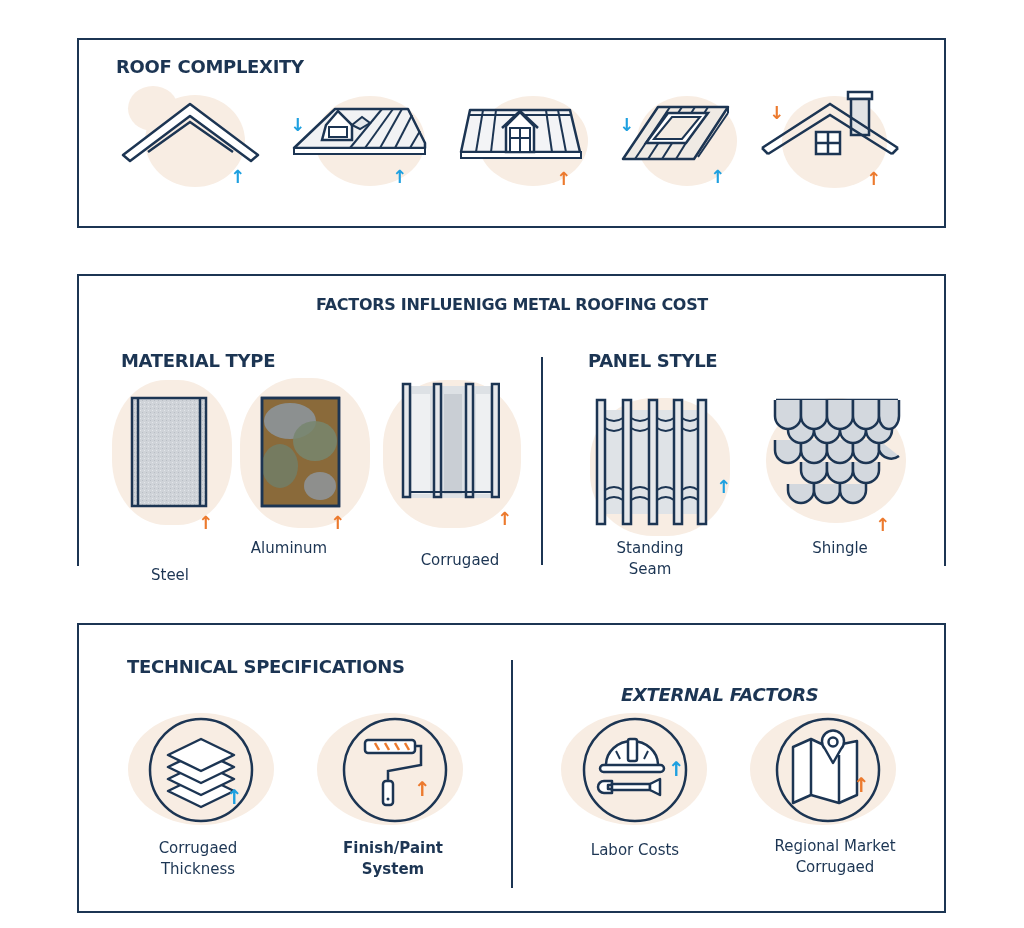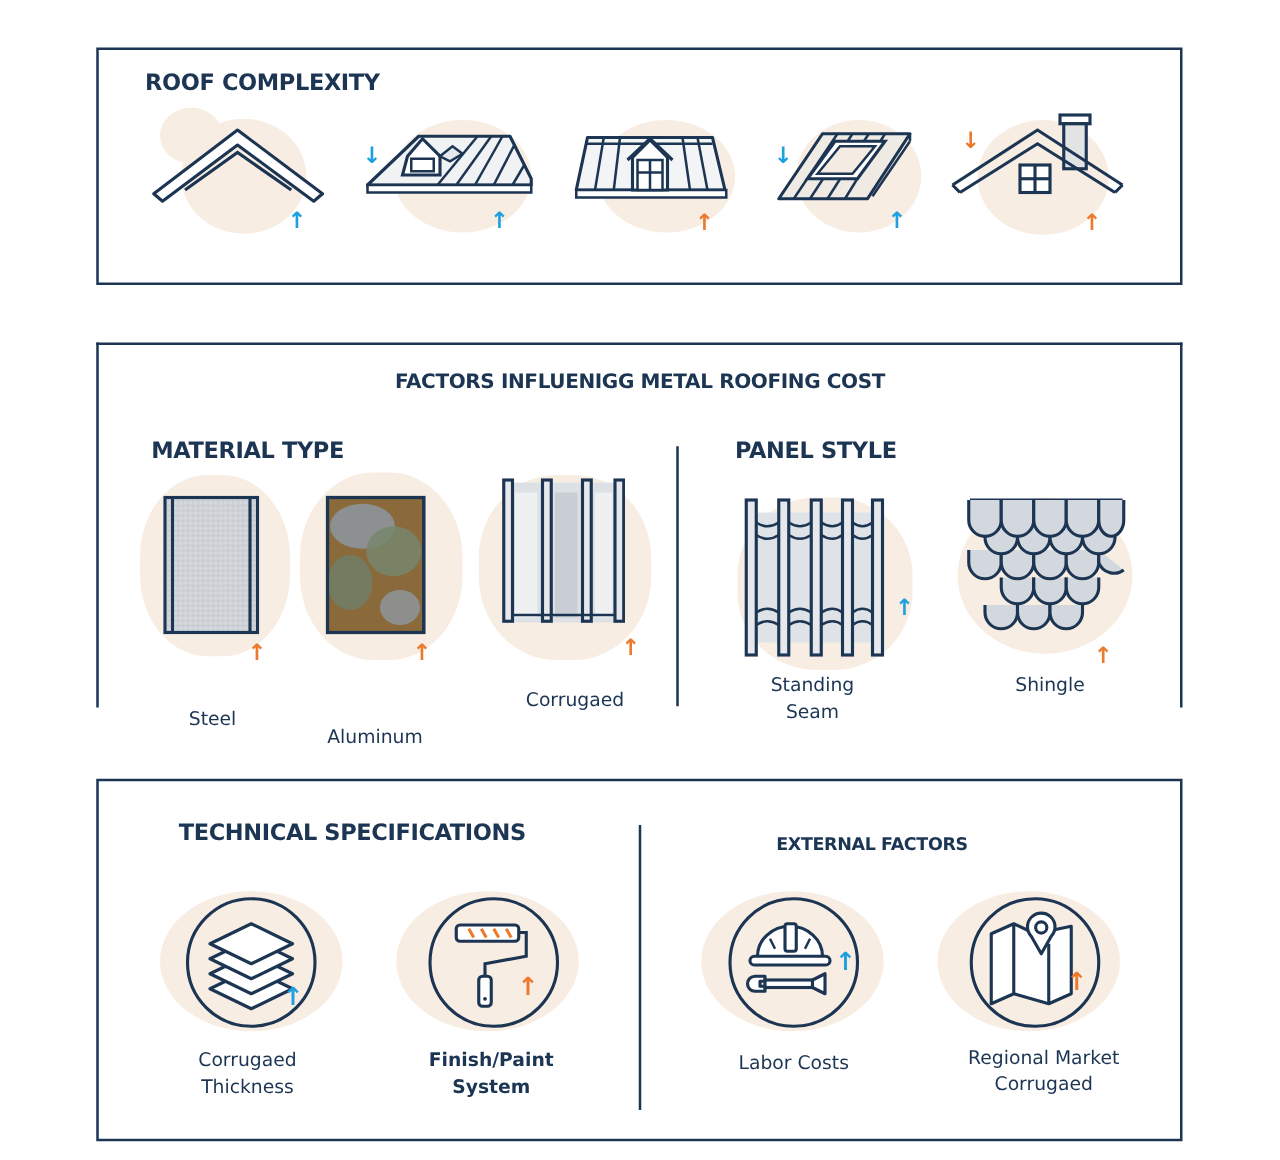--- a/index.html
+++ b/index.html
@@ -118,21 +118,21 @@
 <div class="blob" style="left:240px;top:378px;width:130px;height:150px;border-radius:45%;"></div>
 <svg class="icon" style="left:260px;top:396px;" width="82" height="114" viewBox="0 0 82 114">
   <rect x="2" y="2" width="77" height="108" fill="#8a6a3a" stroke="#1c3553" stroke-width="2.5"></rect>
   <ellipse cx="30" cy="25" rx="26" ry="18" fill="#8c96a0" opacity="0.85"></ellipse>
   <ellipse cx="55" cy="45" rx="22" ry="20" fill="#77866e" opacity="0.85"></ellipse>
   <ellipse cx="20" cy="70" rx="18" ry="22" fill="#6f7f6a" opacity="0.8"></ellipse>
   <ellipse cx="60" cy="90" rx="16" ry="14" fill="#8e98a2" opacity="0.8"></ellipse>
   <rect x="2" y="2" width="77" height="108" fill="none" stroke="#1c3553" stroke-width="2.5"></rect>
 </svg>
 <div class="arrow orange" style="left:330px;top:514px;">↑</div>
-<div class="label" style="left:250px;width:100px;top:538px;margin-top:41px;">Aluminum</div>
+<div class="label" style="left:239px;width:100px;top:538px;">Aluminum</div>
 
 <div class="blob" style="left:383px;top:380px;width:138px;height:148px;border-radius:45%;"></div>
 <svg class="icon" style="left:400px;top:380px;" width="100" height="125" viewBox="0 0 100 125">
   <rect x="4" y="6" width="92" height="112" fill="#dde1e5"></rect>
   <rect x="12" y="14" width="18" height="100" fill="#eef0f2"></rect>
   <rect x="44" y="14" width="18" height="100" fill="#c9ced4"></rect>
   <rect x="76" y="14" width="14" height="100" fill="#eef0f2"></rect>
   <rect x="3" y="4" width="7" height="113" fill="#e6e8eb" stroke="#1c3553" stroke-width="2.5"></rect>
   <rect x="34" y="4" width="7" height="113" fill="#e6e8eb" stroke="#1c3553" stroke-width="2.5"></rect>
   <rect x="66" y="4" width="7" height="113" fill="#e6e8eb" stroke="#1c3553" stroke-width="2.5"></rect>
@@ -188,21 +188,21 @@
     <path d="M81,2 v16 a13,13 0 0 0 26,0 v-16"></path>
     <path d="M107,2 v16 a10,13 0 0 0 20,0 v-16"></path>
   </g>
 </svg>
 <div class="arrow orange" style="left:875px;top:516px;">↑</div>
 <div class="label" style="left:790px;width:100px;top:538px;">Shingle</div>
 
 <div class="panel" style="left:77px;top:623px;width:869px;height:290px;"></div>
 <div class="divider" style="left:511px;top:660px;height:228px;"></div>
 
-<div class="heading" style="left:127px;top:656px;font-size:18px;margin-left:16px;">TECHNICAL SPECIFICATIONS</div>
+<div class="heading" style="left:127px;top:656px;font-size:18px;">TECHNICAL SPECIFICATIONS</div>
 
 <div class="blob" style="left:128px;top:713px;width:146px;height:112px;"></div>
 <svg class="icon" style="left:146px;top:715px;" width="110" height="110" viewBox="0 0 110 110">
   <circle cx="55" cy="55" r="51" fill="none" stroke="#1c3553" stroke-width="2.5"></circle>
   <g fill="#fff" stroke="#1c3553" stroke-width="2.5" stroke-linejoin="round">
     <polygon points="22,76 55,60 88,76 55,92"></polygon>
     <polygon points="22,64 55,48 88,64 55,80"></polygon>
     <polygon points="22,52 55,36 88,52 55,68"></polygon>
     <polygon points="22,40 55,24 88,40 55,56"></polygon>
   </g>
@@ -226,21 +226,21 @@
   <polyline points="75,31 81,31 81,50 48,56 48,66" fill="none" stroke="#1c3553" stroke-width="2.5"></polyline>
   <rect x="43" y="66" width="10" height="24" rx="3" fill="#fff" stroke="#1c3553" stroke-width="2.5"></rect>
   <circle cx="48" cy="84" r="1.5" fill="#1c3553"></circle>
 </svg>
 <div class="arrow orange" style="left:414px;top:780px;font-size:20px;">↑</div>
 <div class="label" style="left:333px;width:120px;top:838px;font-weight:bold;">
   <span>Finish/Paint</span><br>
   <span>System</span>
 </div>
 
-<div class="heading" style="left:621px;top:668px;font-size:14px;">EXTERNAL FACTORS</div>
+<div class="heading" style="left:621px;top:684px;font-size:18px;font-style:italic;">EXTERNAL FACTORS</div>
 
 <div class="blob" style="left:561px;top:713px;width:146px;height:112px;"></div>
 <svg class="icon" style="left:580px;top:715px;" width="110" height="110" viewBox="0 0 110 110">
   <circle cx="55" cy="55" r="51" fill="none" stroke="#1c3553" stroke-width="2.5"></circle>
   <path d="M26,50 a26,24 0 0 1 52,0" fill="#fff" stroke="#1c3553" stroke-width="2.5"></path>
   <rect x="20" y="50" width="64" height="7" rx="3.5" fill="#fff" stroke="#1c3553" stroke-width="2.5"></rect>
   <rect x="48" y="24" width="9" height="22" rx="2" fill="#fff" stroke="#1c3553" stroke-width="2.5"></rect>
   <line x1="36" y1="36" x2="40" y2="44" stroke="#1c3553" stroke-width="2"></line>
   <line x1="68" y1="36" x2="64" y2="44" stroke="#1c3553" stroke-width="2"></line>
   <path d="M24,66 h8 v4 h-4 v4 h4 v4 h-8 a6,6 0 0 1 0,-12 z" fill="#fff" stroke="#1c3553" stroke-width="2.5" stroke-linejoin="round"></path>

